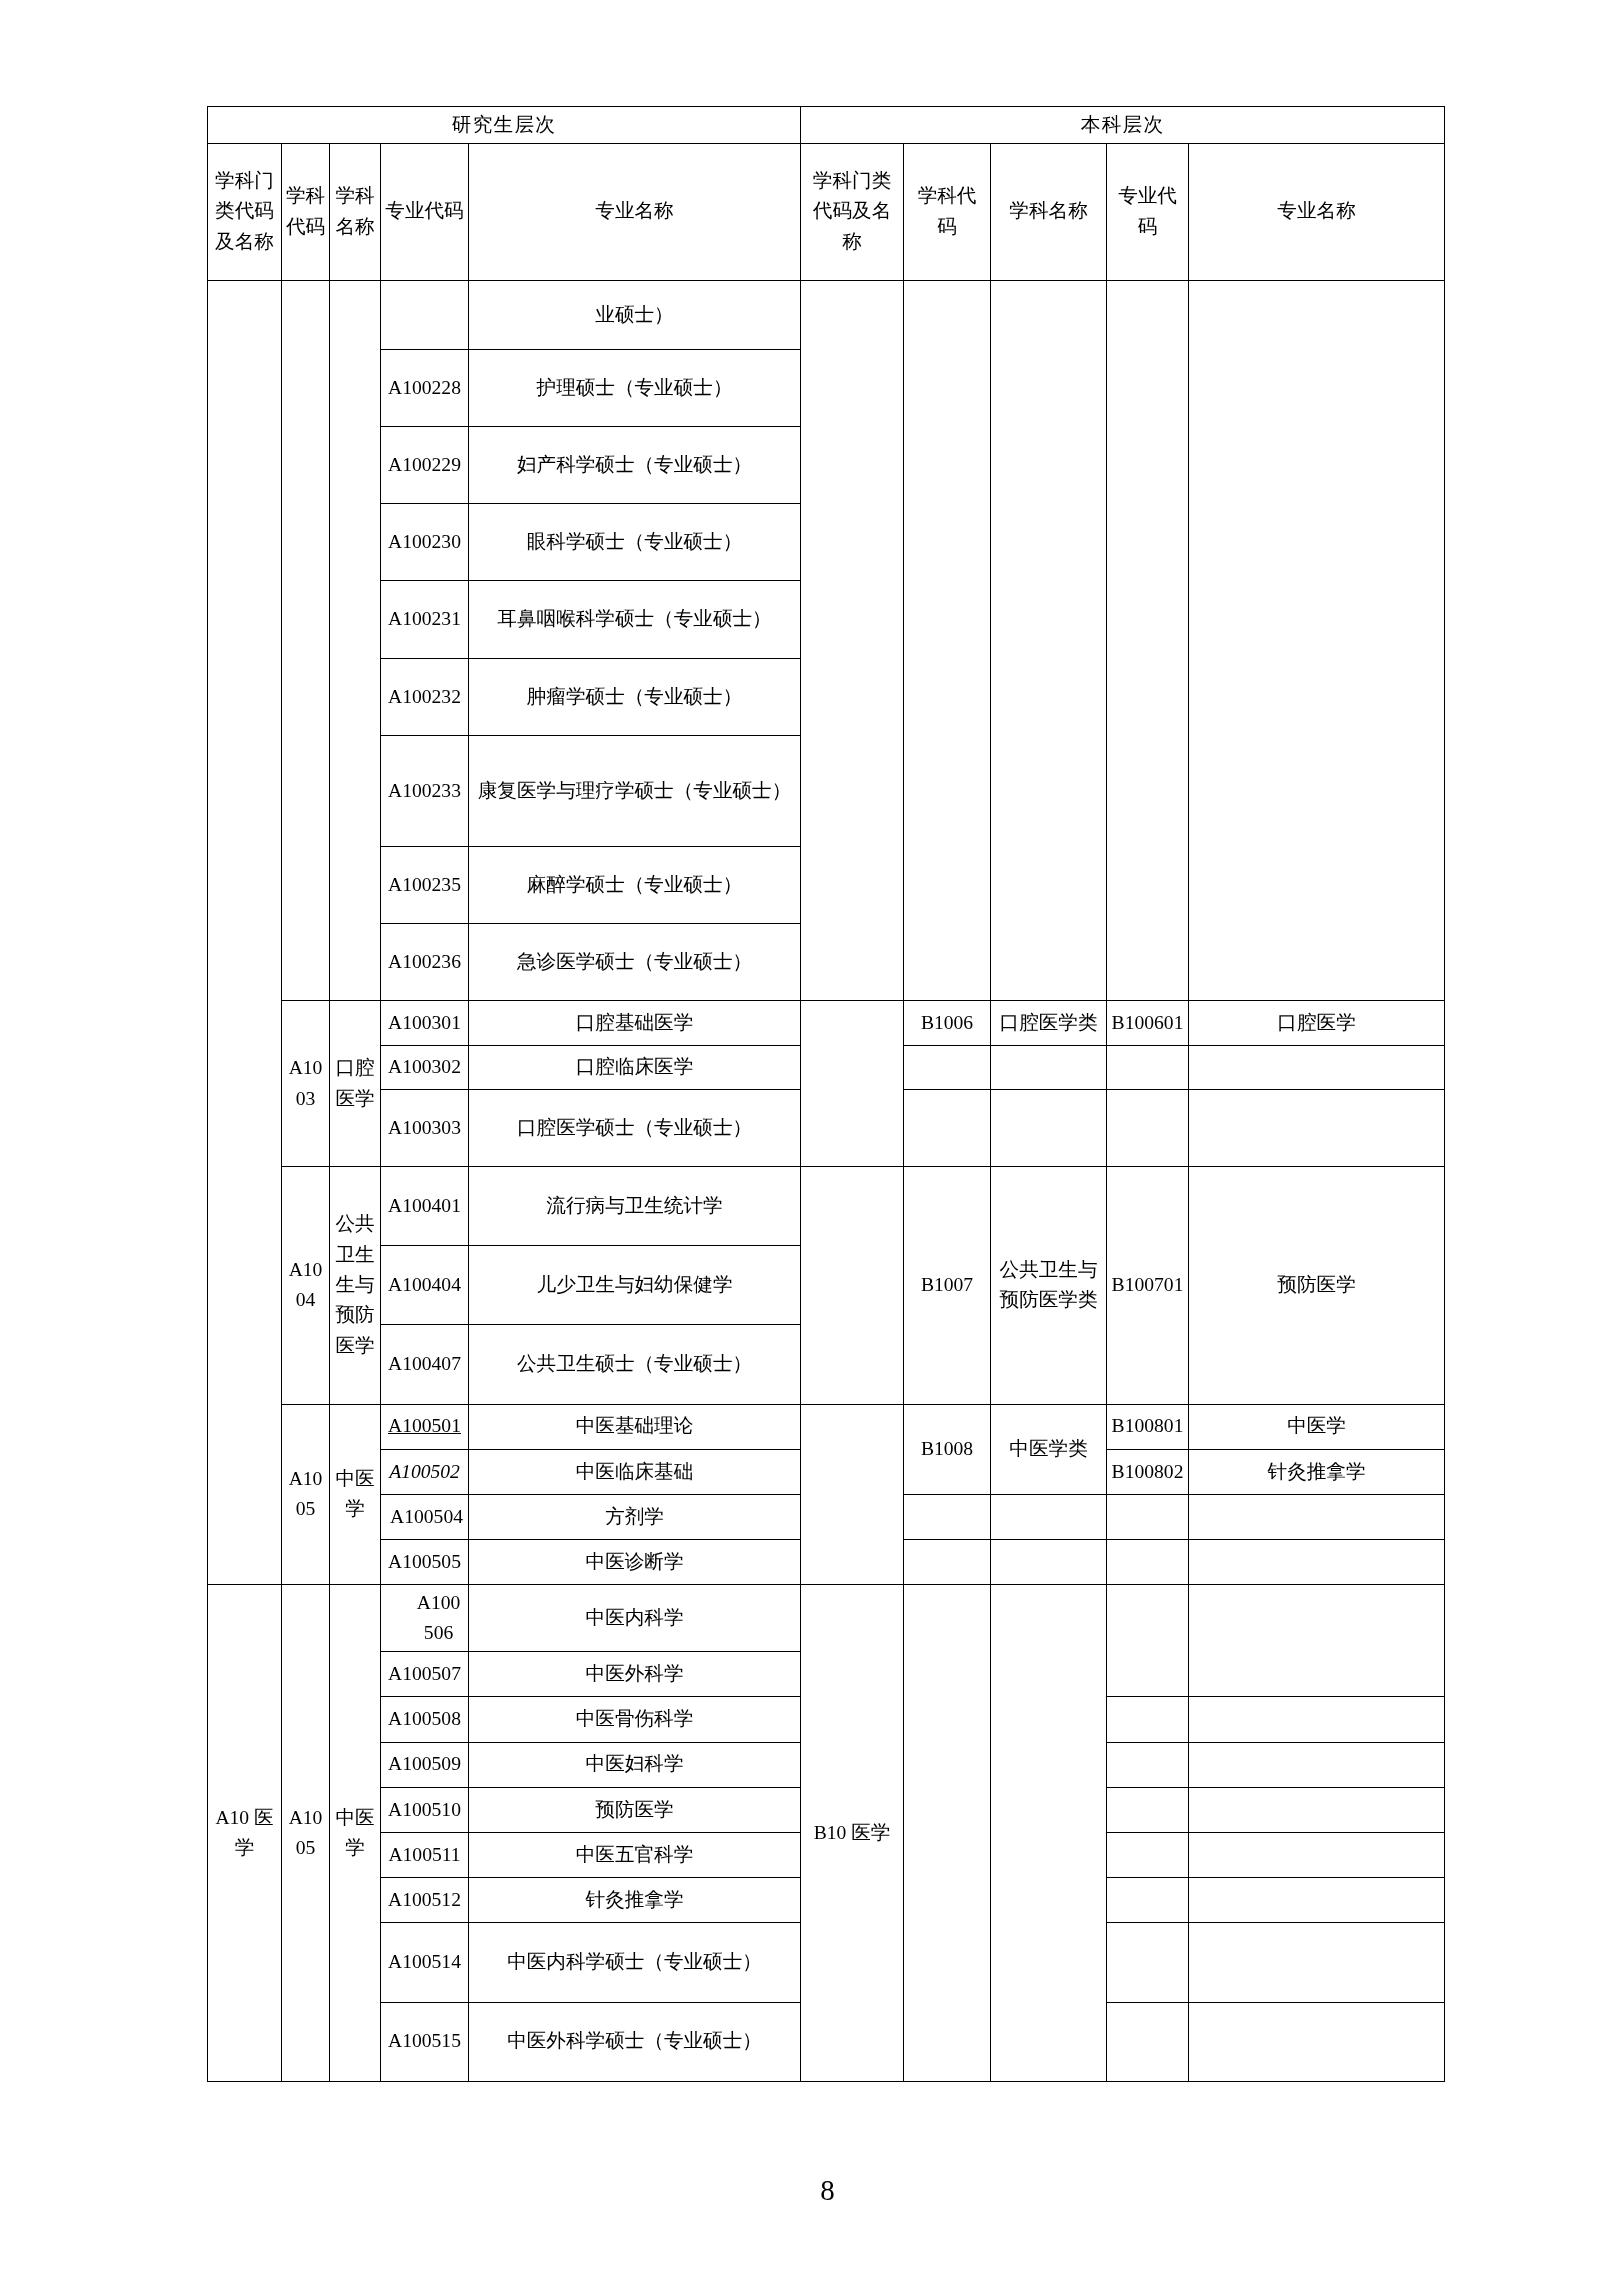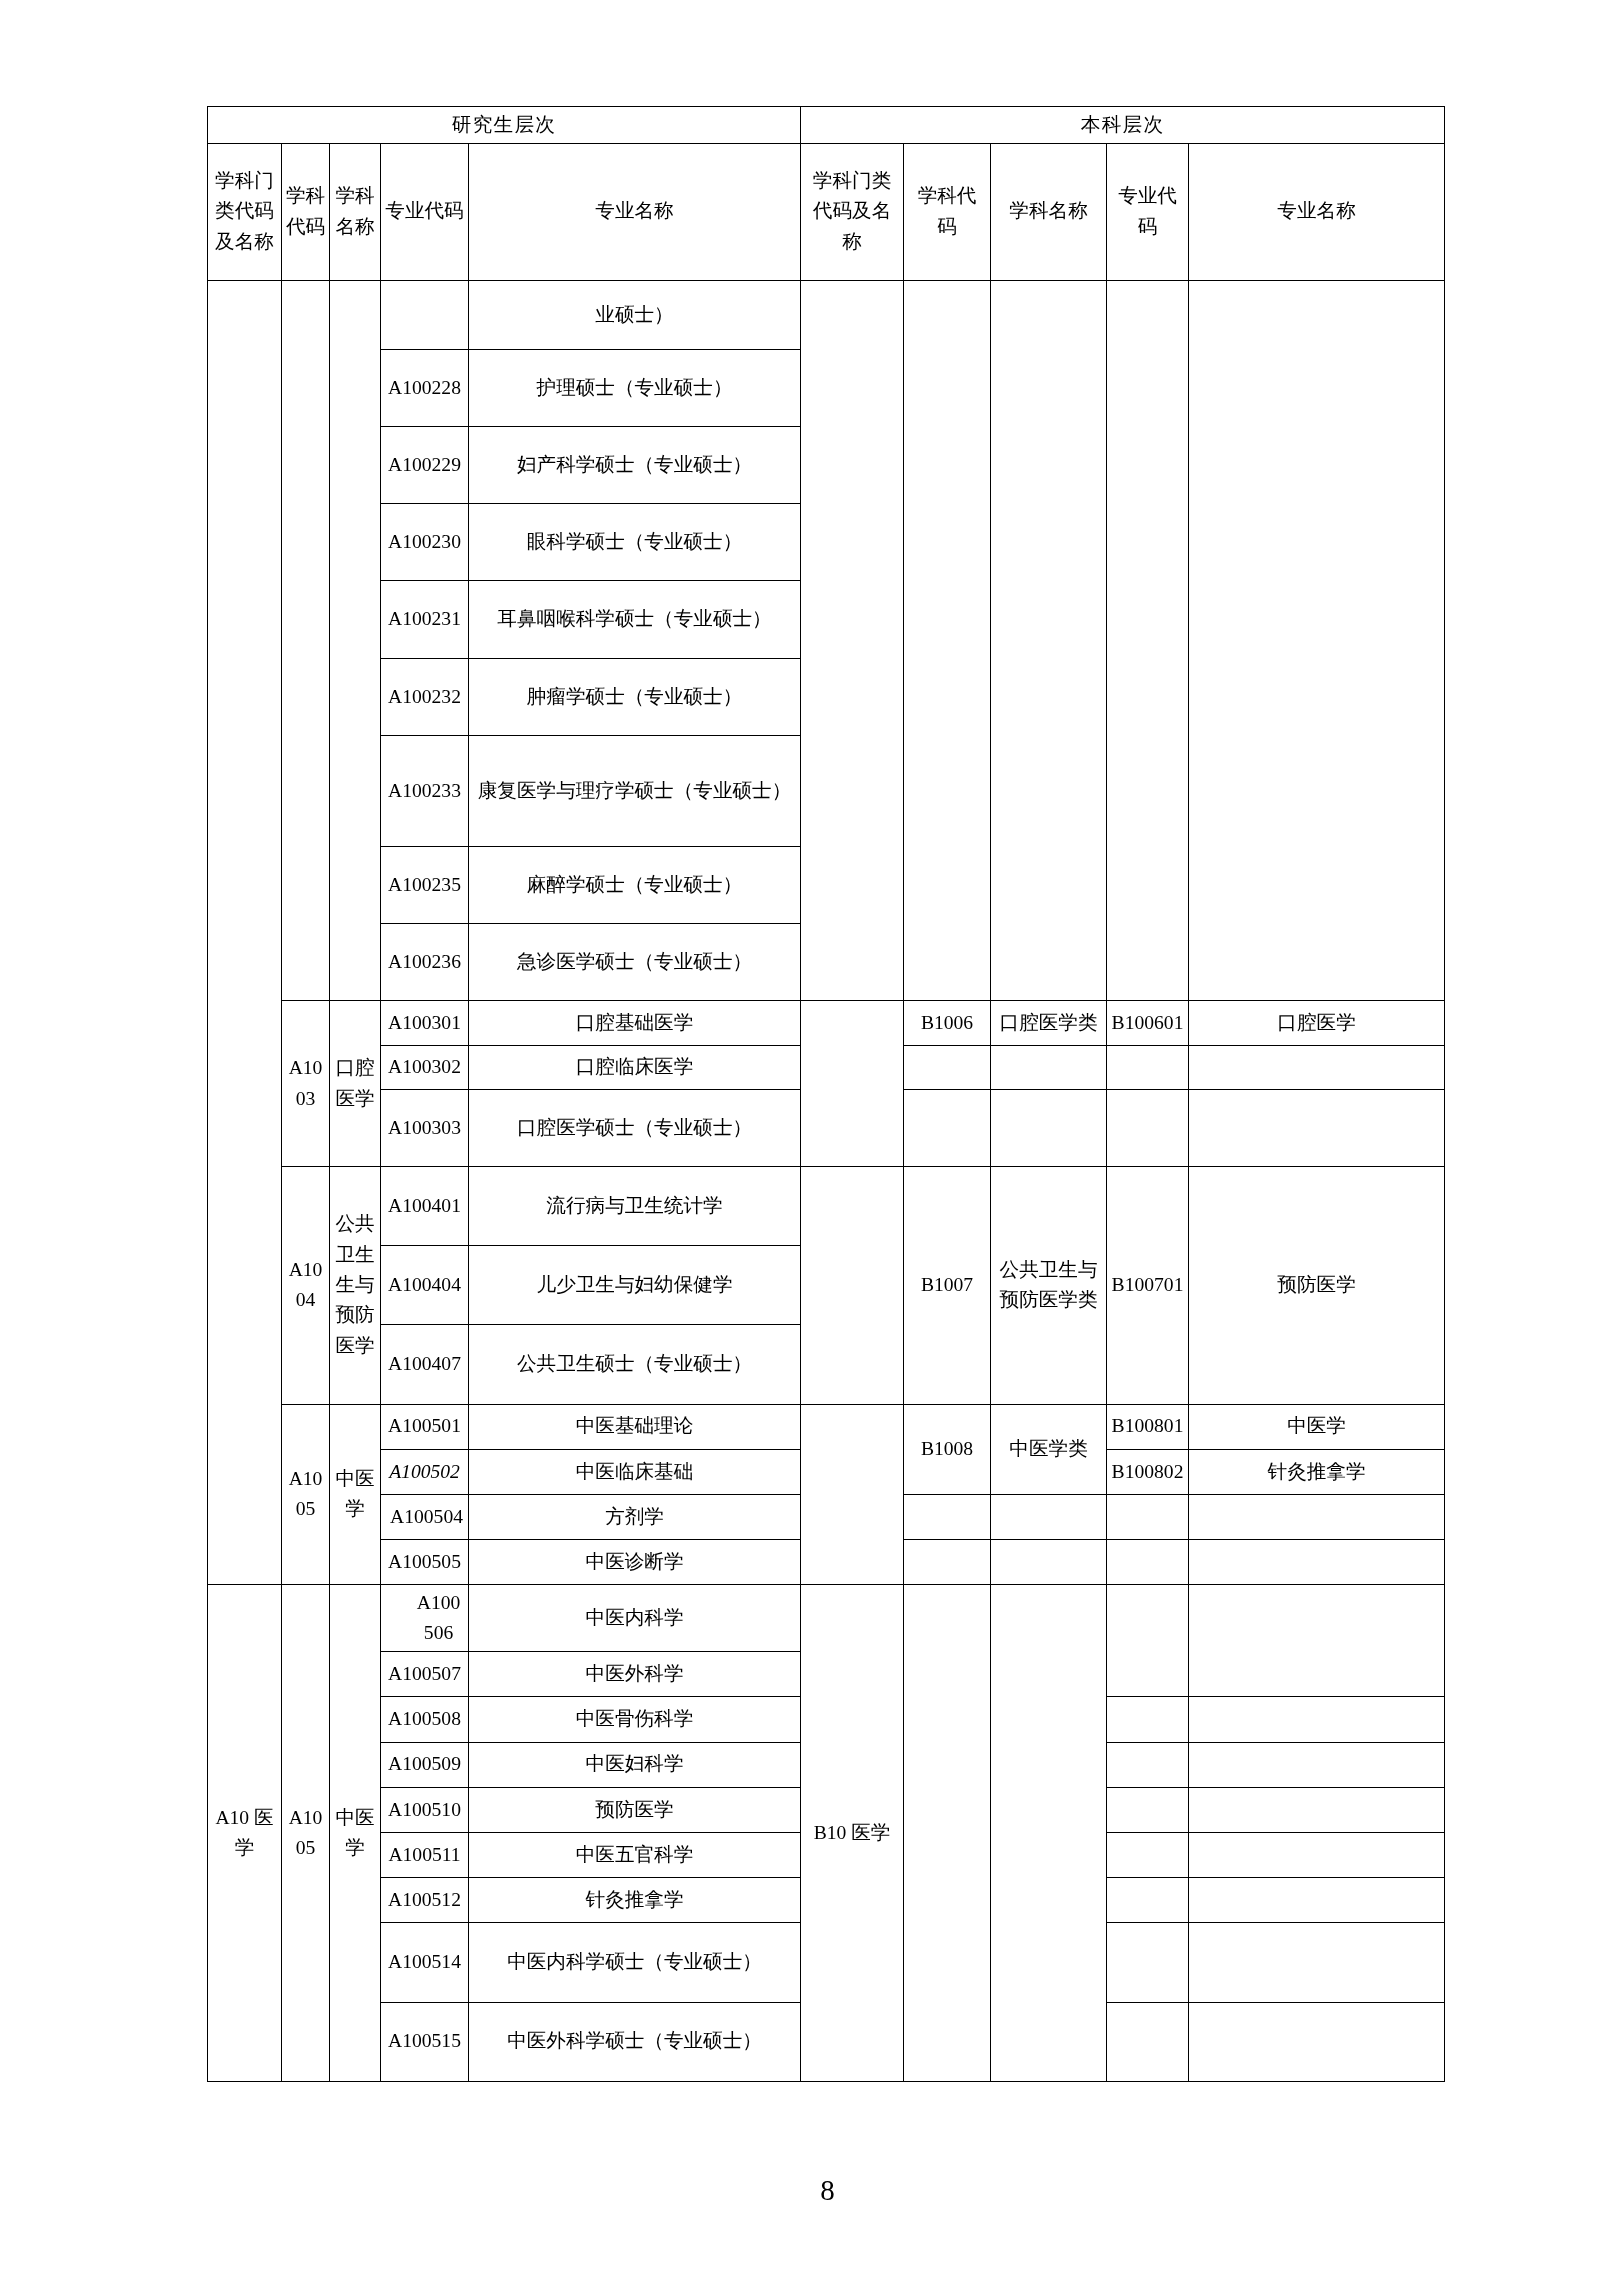--- a/index.html
+++ b/index.html
@@ -220,21 +220,21 @@
         </tr>
 
         <tr>
           <td style="height:73px;">A100407</td>
           <td>公共卫生硕士（专业硕士）</td>
         </tr>
 
         <tr>
           <td rowspan="4">A1005</td>
           <td rowspan="4">中医学</td>
-          <td style="height:39px;">A100501</td>
+          <td style="height:39px;text-decoration:underline;">A100501</td>
           <td>中医基础理论</td>
           <td rowspan="4" class="empty"></td>
           <td rowspan="2" class="bold">B1008</td>
           <td rowspan="2" class="bold">中医学类</td>
           <td>B100801</td>
           <td>中医学</td>
         </tr>
 
         <tr>
           <td style="height:39px;font-style:italic;">A100502</td>

